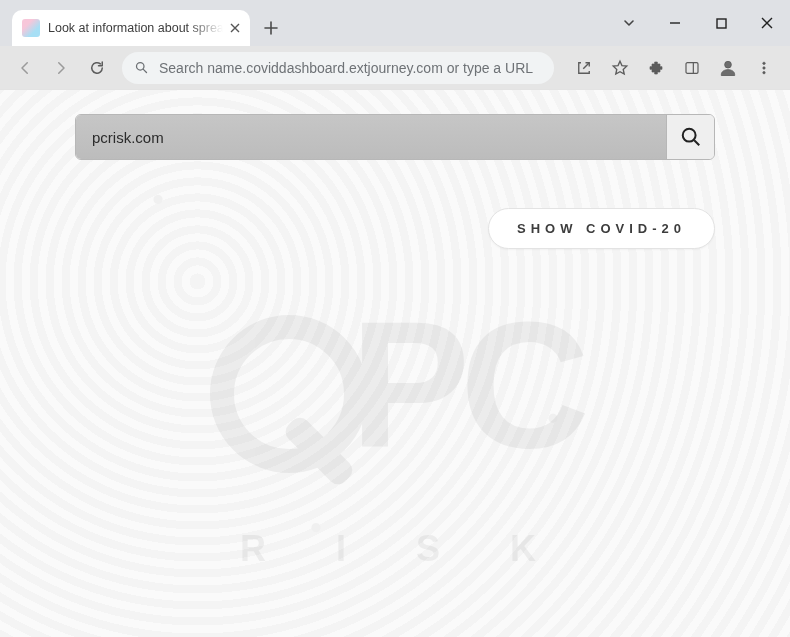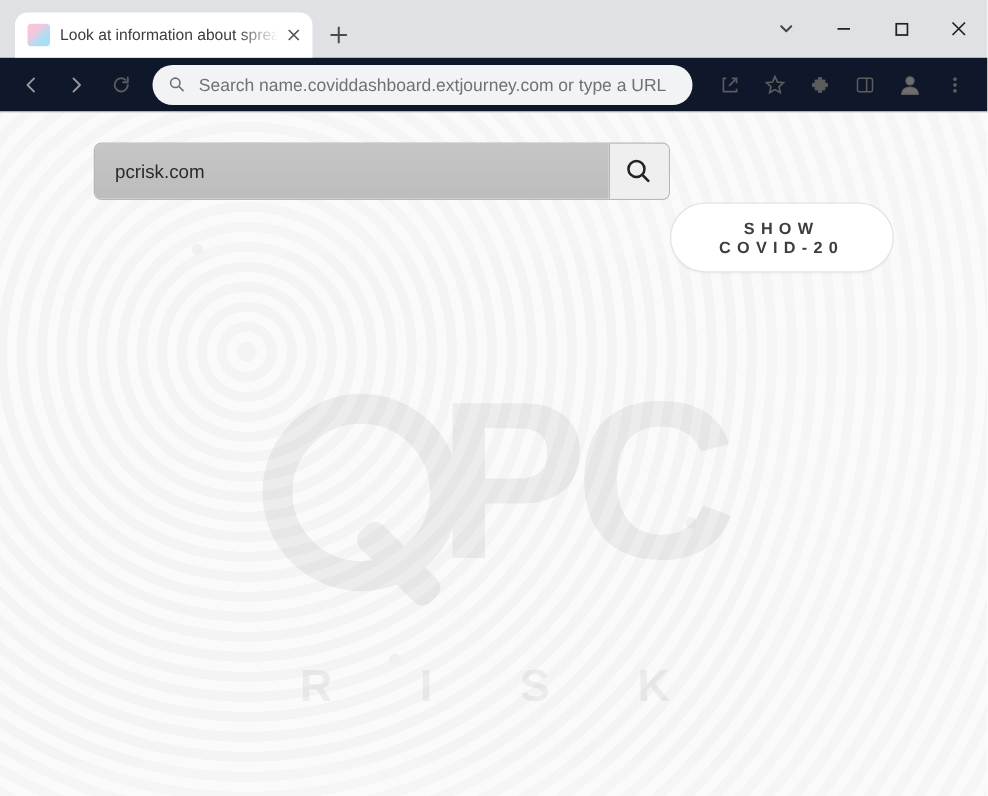--- a/index.html
+++ b/index.html
@@ -64,21 +64,21 @@
   .window-controls .wc {
     width: 46px; height: 40px;
     display: flex; align-items: center; justify-content: center;
     color: #222;
   }
   .wc svg { stroke: #222; fill: none; stroke-width: 1.4; }
   .caret-down { width: 46px; height: 40px; display:flex;align-items:center;justify-content:center;color:#444;}
   
   .toolbar {
     height: 44px;
-    background: #0f172a;
+    background: #e5e5e5;
     display: flex;
     align-items: center;
     padding: 0 10px;
     border-bottom: 1px solid #e3e3e3;
     gap: 6px;
   }
   .nav-icon {
     width: 30px; height: 30px;
     display: flex; align-items: center; justify-content: center;
     color: #9a9a9a;
@@ -150,21 +150,21 @@
   }
   .wm-risk {
     position:absolute; left:51%; top:80%;
     transform: translateX(-50%);
     font-size:36px; letter-spacing:30px; color:#777; opacity:.10;
     font-weight:600;
   }
   .content-col {
     position: relative; z-index: 2;
     width: 640px; margin: 0 auto; padding-top: 24px;
-    display:flex; flex-direction:row; align-items:flex-start;
+    display:flex; flex-direction:column; align-items:flex-end;
   }
   .search-row {
     width: 100%;
     display:flex;
     border:1px solid #b7b7b7;
     border-radius:6px;
     overflow:hidden;
     height:46px;
     box-shadow: inset 0 0 0 1px rgba(0,0,0,.02);
   }

